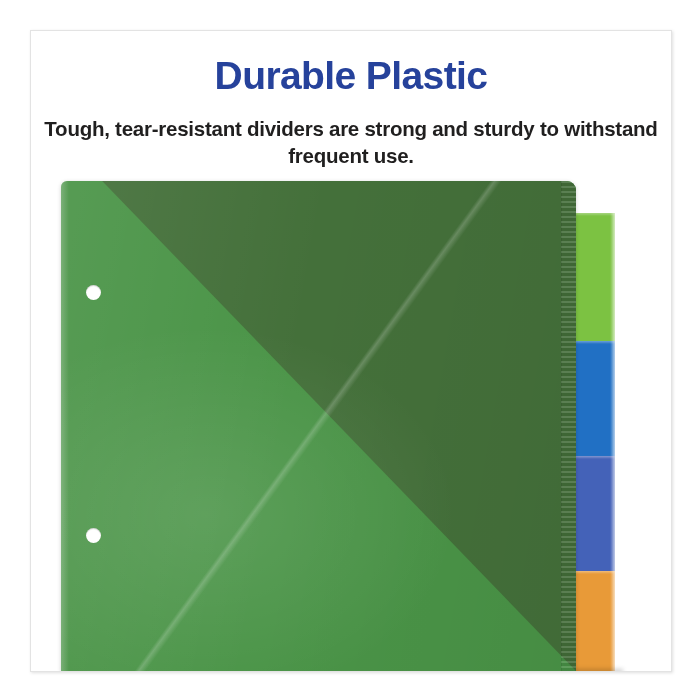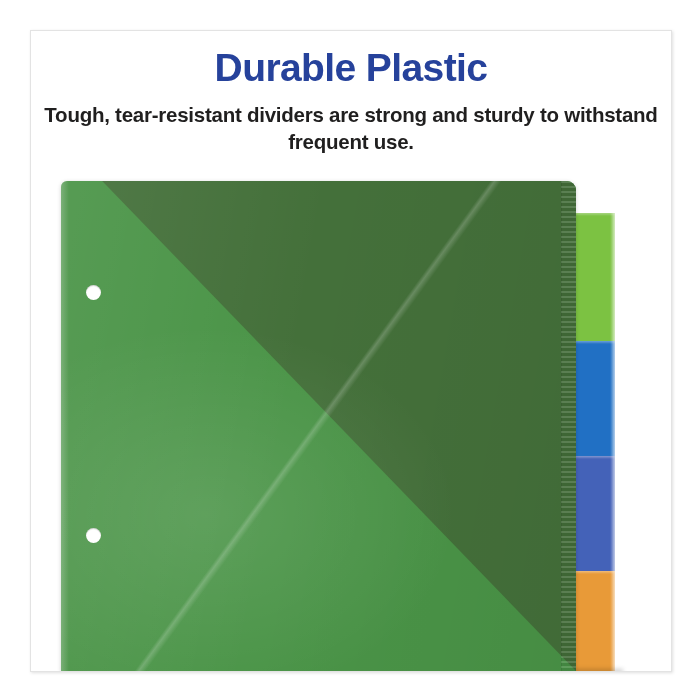--- a/index.html
+++ b/index.html
@@ -29,21 +29,21 @@
 
   
   .headline-block {
     position: absolute;
     left: 0;
     top: 0;
     width: 640px;
     text-align: center;
   }
   .headline {
-    margin: 0;
+    margin: 8px;
     padding-top: 17px;
     font-size: 39px;
     font-weight: bold;
     letter-spacing: -0.6px;
     color: #26429b;
     line-height: 1.05;
   }
   .subheadline {
     margin: 2px;
     padding-top: 10px;

